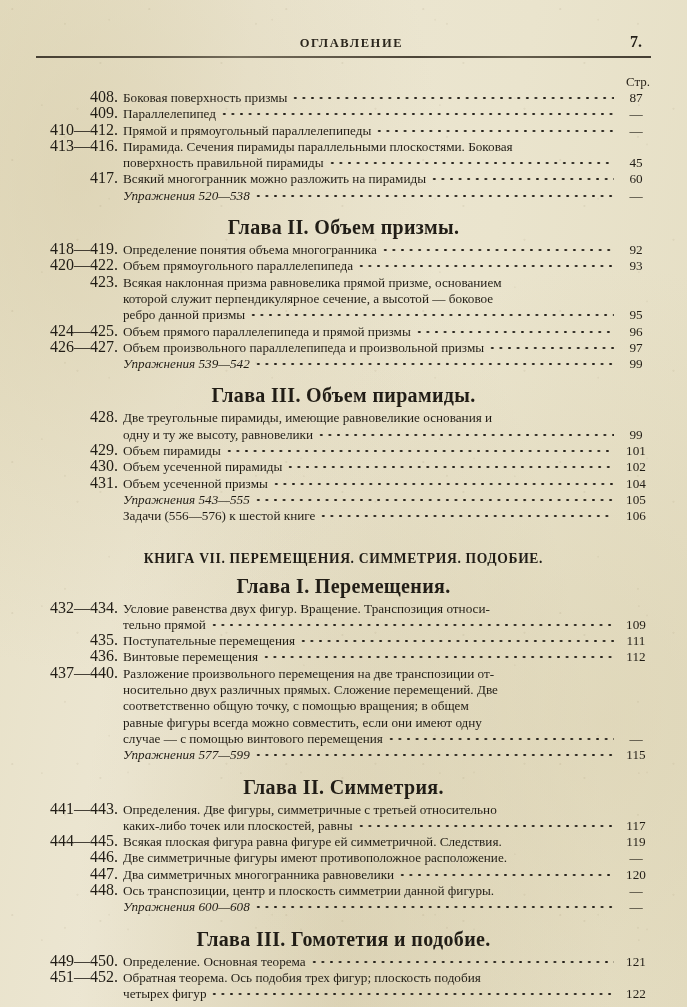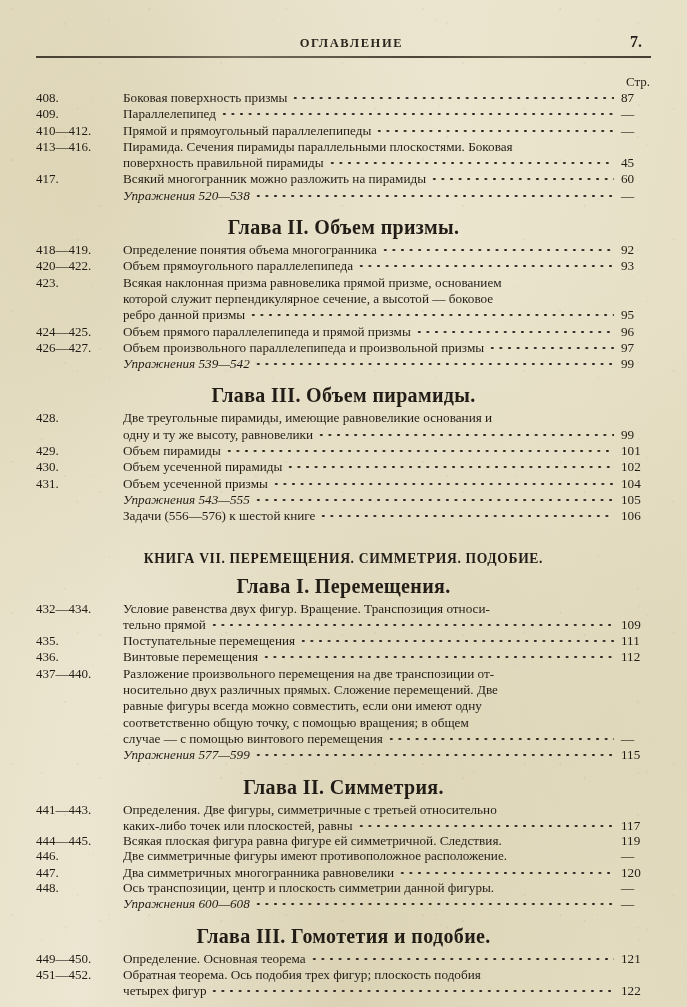--- a/index.html
+++ b/index.html
@@ -95,23 +95,23 @@
   }
   .row {
     display: flex;
     align-items: baseline;
     font-size: 13.2px;
     line-height: 15.3px;
     white-space: nowrap;
   }
   .num {
     flex: 0 0 82px;
-    text-align: left;
+    text-align: right;
     padding-right: 5px;
-    font-size: 13px;
+    font-size: 16px;
     color: #211d16;
   }
   .body {
     flex: 1 1 auto;
     display: flex;
     align-items: baseline;
     min-width: 0;
     overflow: hidden;
   }
   .txt {
@@ -134,21 +134,21 @@
     left: 0; right: 0;
     bottom: 3px;
     height: 2px;
     background-image: radial-gradient(circle, #25211a 0 1px, transparent 1.35px);
     background-size: 8.6px 2px;
     background-repeat: repeat-x;
     background-position: left bottom;
   }
   .pg {
     flex: 0 0 30px;
-    text-align: left;
+    text-align: center;
     padding-left: 4px;
     color: #211d16;
     font-family: Liberation Serif, serif;
   }
   .row.cont .num { }
 
   
   .book-head {
     text-align: center;
     font-size: 13.6px;
@@ -416,29 +416,29 @@
           <span class="num"></span>
           <span class="body">
             <span class="txt">носительно двух различных прямых. Сложение перемещений. Две</span>
             <span class="leader" style="visibility: hidden;"></span>
           </span>
           <span class="pg"></span>
         </div>
         <div class="row cont">
           <span class="num"></span>
           <span class="body">
+            <span class="txt">соответственно общую точку, с помощью вращения; в общем</span>
+            <span class="leader" style="visibility: hidden;"></span>
+          </span>
+          <span class="pg"></span>
+        </div>
+        <div class="row cont">
+          <span class="num"></span>
+          <span class="body">
             <span class="txt">равные фигуры всегда можно совместить, если они имеют одну</span>
-            <span class="leader" style="visibility: hidden;"></span>
-          </span>
-          <span class="pg"></span>
-        </div>
-        <div class="row cont">
-          <span class="num"></span>
-          <span class="body">
-            <span class="txt">соответственно общую точку, с помощью вращения; в общем</span>
             <span class="leader" style="visibility: hidden;"></span>
           </span>
           <span class="pg"></span>
         </div>
         <div class="row cont">
           <span class="num"></span>
           <span class="body">
             <span class="txt">случае — с помощью винтового перемещения</span>
             <span class="leader"></span>
           </span>

